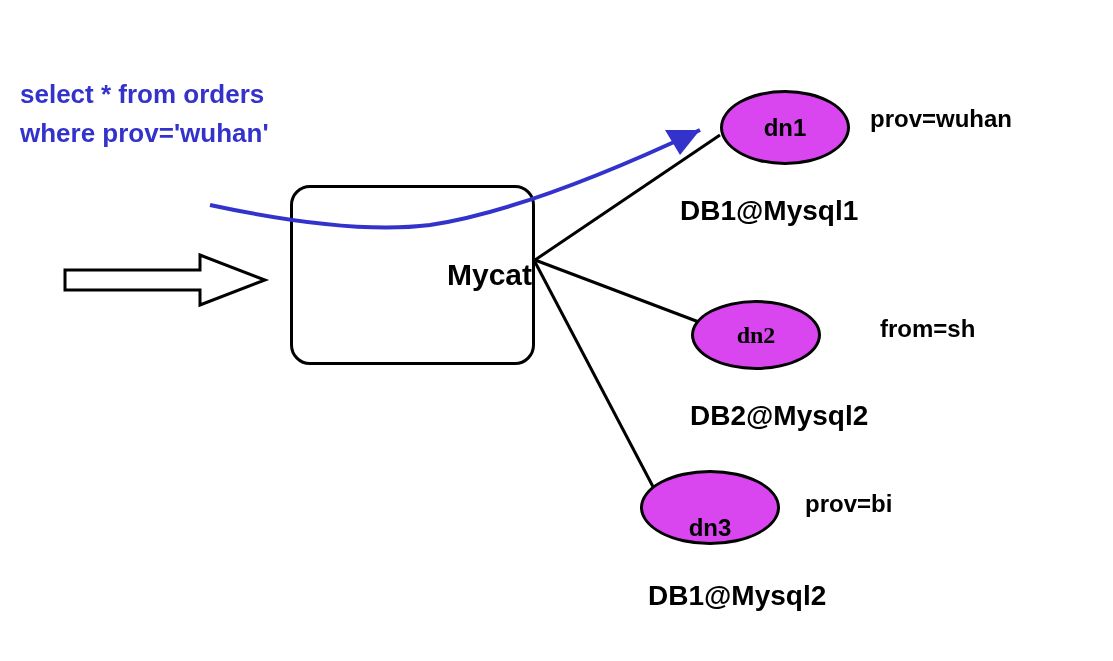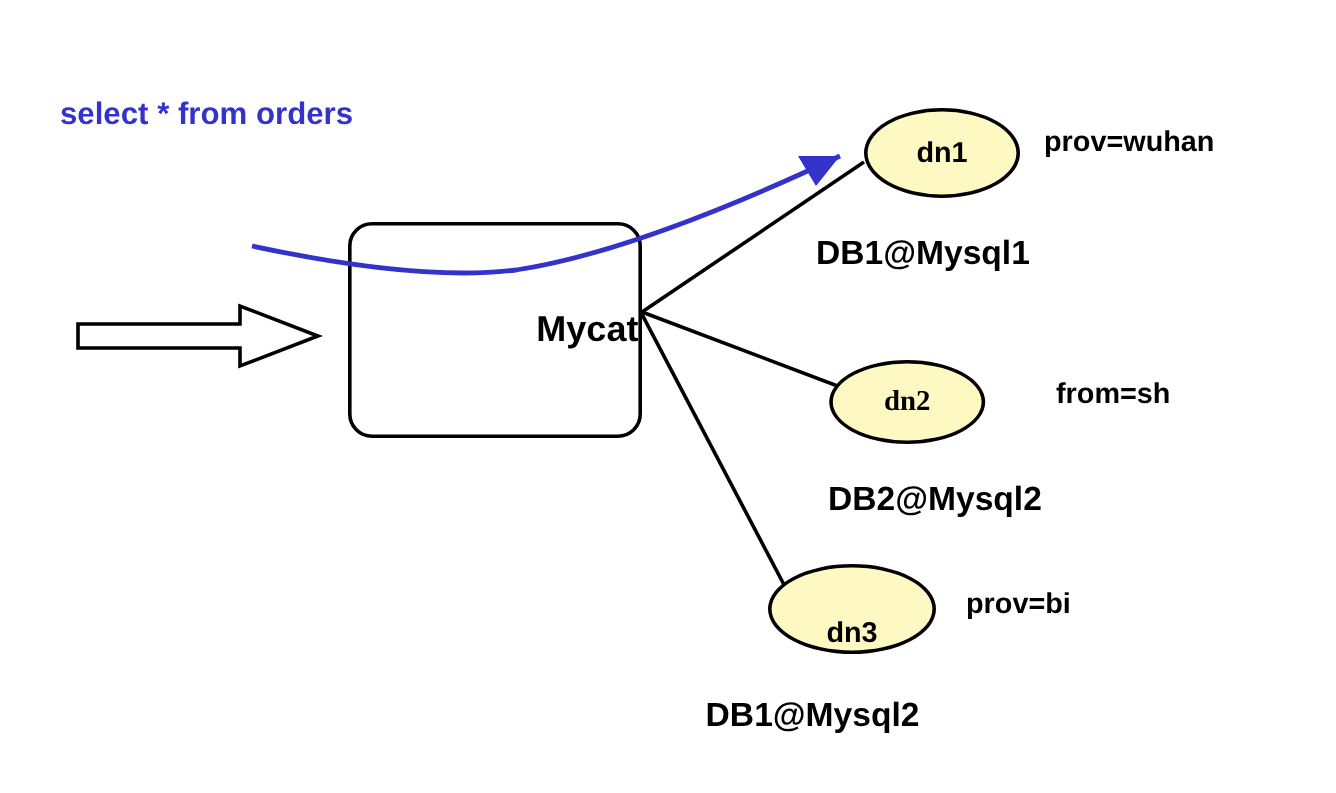--- a/index.html
+++ b/index.html
@@ -11,21 +11,20 @@
       font-family: Arial, sans-serif;
     }
     .sql-query {
       position: absolute;
       top: 75px;
       left: 20px;
       color: #3333cc;
       font-size: 26px;
       font-weight: bold;
       line-height: 1.5;
-      margin-left: 30px;
     }
     .mycat-box {
       position: absolute;
       top: 185px;
       left: 290px;
       width: 245px;
       height: 180px;
       border: 3px solid #000;
       border-radius: 20px;
       display: flex;
@@ -41,21 +40,21 @@
       top: 245px;
       left: 60px;
     }
     .node-ellipse {
       position: absolute;
       border: 3px solid #000;
       border-radius: 50%;
       display: flex;
       align-items: center;
       justify-content: center;
-      background: #fef9c3;
+      background: #d946ef;
     }
     .node-label {
       font-size: 24px;
       font-weight: bold;
     }
     .prov-label {
       position: absolute;
       font-size: 24px;
       font-weight: bold;
     }
@@ -69,20 +68,21 @@
       top: 0;
       left: 0;
       pointer-events: none;
     }
   </style>
 </head>
 <body>
 
 <div class="sql-query">
   <div>select * from orders</div>
+  <div>where prov='wuhan'</div>
 </div>
 
 <svg class="input-arrow" width="210" height="70">
   <polygon points="5,25 140,25 140,10 205,35 140,60 140,45 5,45" fill="#fff" stroke="#000" stroke-width="3"></polygon>
 </svg>
 
 <div class="mycat-box">
   <span class="mycat-label">Mycat</span>
 </div>
 
@@ -107,13 +107,13 @@
 <div class="node-ellipse" style="top:300px; left:691px; width:130px; height:70px;font-family:Liberation Serif, serif;">
   <span class="node-label">dn2</span>
 </div>
 <div class="prov-label" style="top:315px; left:880px;">from=sh</div>
 <div class="db-label" style="top:400px; left:690px;text-align:right;">DB2@Mysql2</div>
 
 <div class="node-ellipse" style="top:470px; left:640px; width:140px; height:75px;align-items:flex-end;">
   <span class="node-label">dn3</span>
 </div>
 <div class="prov-label" style="top:490px; left:805px;">prov=bi</div>
-<div class="db-label" style="top:580px; left:588px;">DB1@Mysql2</div>
+<div class="db-label" style="top:580px; left:648px;">DB1@Mysql2</div>
 
 </body></html>

